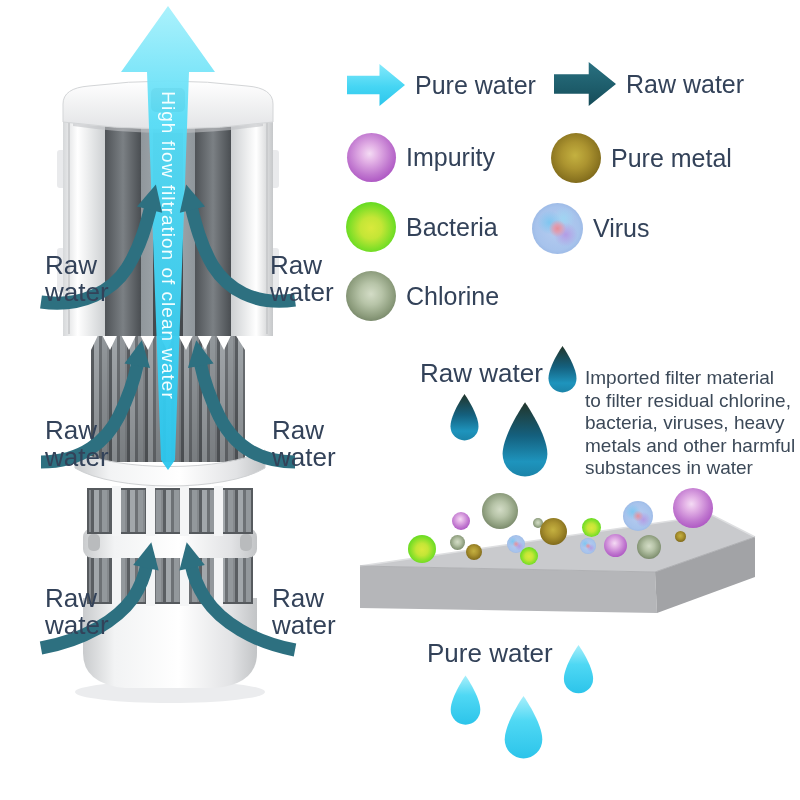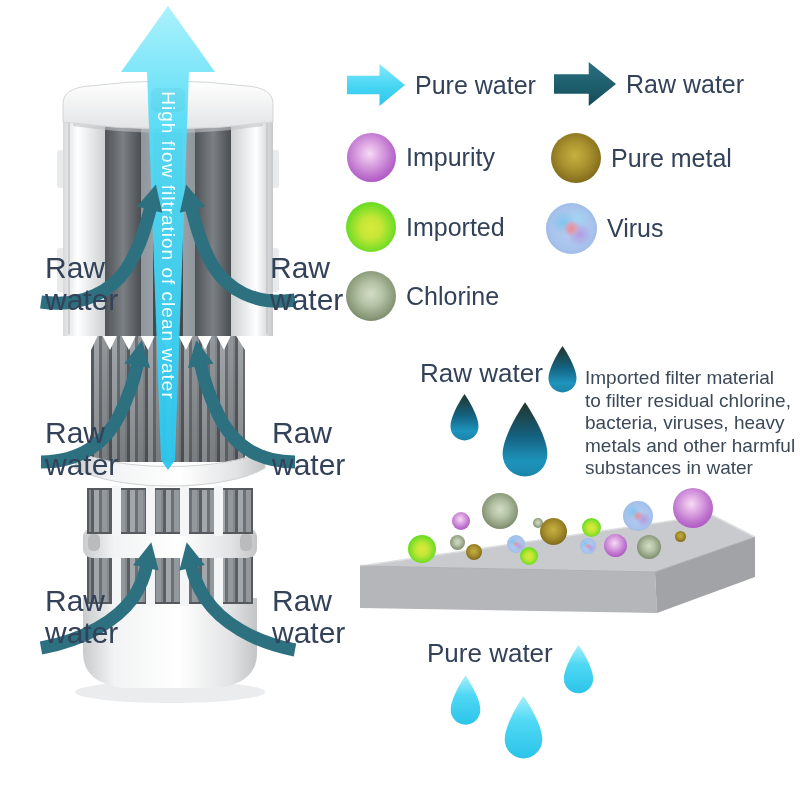--- a/index.html
+++ b/index.html
@@ -2,21 +2,21 @@
 <html style="--text: #334259; --cyan: #45d5f3; --teal: #1d5c6a; --teal-flow: #2d7080; --chlorine: #a94fc0; --heavy-metal: #8a7420; --bacteria: #52d81d; --virus: #a7c3ec; --impurity: #6e7d62; --raw-drop-top: #22352a; --raw-drop-bottom: #1e94bd; --pure-drop: #35cdf0; --slab-top: #c9cacd; --slab-front: #b5b6b9; --slab-side: #a2a3a6;"><head>
 <meta charset="utf-8">
 <style>
   html,body{margin:0;padding:0;}
   body{width:800px;height:800px;background:#ffffff;overflow:hidden;
        font-family:"Liberation Sans",sans-serif;color:var(--text,#334259);}
   #stage{position:relative;width:800px;height:800px;background:#fff;}
 
   
   .lbl{position:absolute;font-size:25px;line-height:1.05;color:var(--text,#334259);}
-  .raw-label{white-space:pre-line;font-size:30px;}
+  .raw-label{white-space:pre-line;font-size:26px;}
   .section-title{font-size:26px;}
 
   
   .legend-item{position:absolute;display:flex;align-items:center;gap:10px;}
   .legend-item .txt{font-size:25px;color:var(--text,#334259);white-space:nowrap;}
   .arrow-swatch{display:inline-block;}
   .arrow-swatch.cyan{width:58px;height:42px;
      background:linear-gradient(180deg,#84e9fb 0%,#45d5f3 55%,#2cc6ec 100%);
      clip-path:polygon(0% 28%,56% 28%,56% 0%,100% 50%,56% 100%,56% 72%,0% 72%);}
   .arrow-swatch.teal{width:62px;height:44px;
@@ -231,23 +231,23 @@
     <div class="legend-item" style="left:347px;top:133px;">
       <span class="sphere chlorine" style="width:49px;height:49px;"></span>
       <span class="txt">Impurity</span>
     </div>
     <div class="legend-item" style="left:551px;top:133px;">
       <span class="sphere heavy" style="width:50px;height:50px;"></span>
       <span class="txt">Pure metal</span>
     </div>
     <div class="legend-item" style="left:346px;top:202px;">
       <span class="sphere bacteria" style="width:50px;height:50px;"></span>
-      <span class="txt">Imported</span>
-    </div>
-    <div class="legend-item" style="left:546px;top:203px;">
+      <span class="txt">Bacteria</span>
+    </div>
+    <div class="legend-item" style="left:532px;top:203px;">
       <span class="sphere virus" style="width:51px;height:51px;"></span>
       <span class="txt">Virus</span>
     </div>
     <div class="legend-item" style="left:346px;top:271px;">
       <span class="sphere impurity" style="width:50px;height:50px;"></span>
       <span class="txt">Chlorine</span>
     </div>
   </div>
 
   <div>

